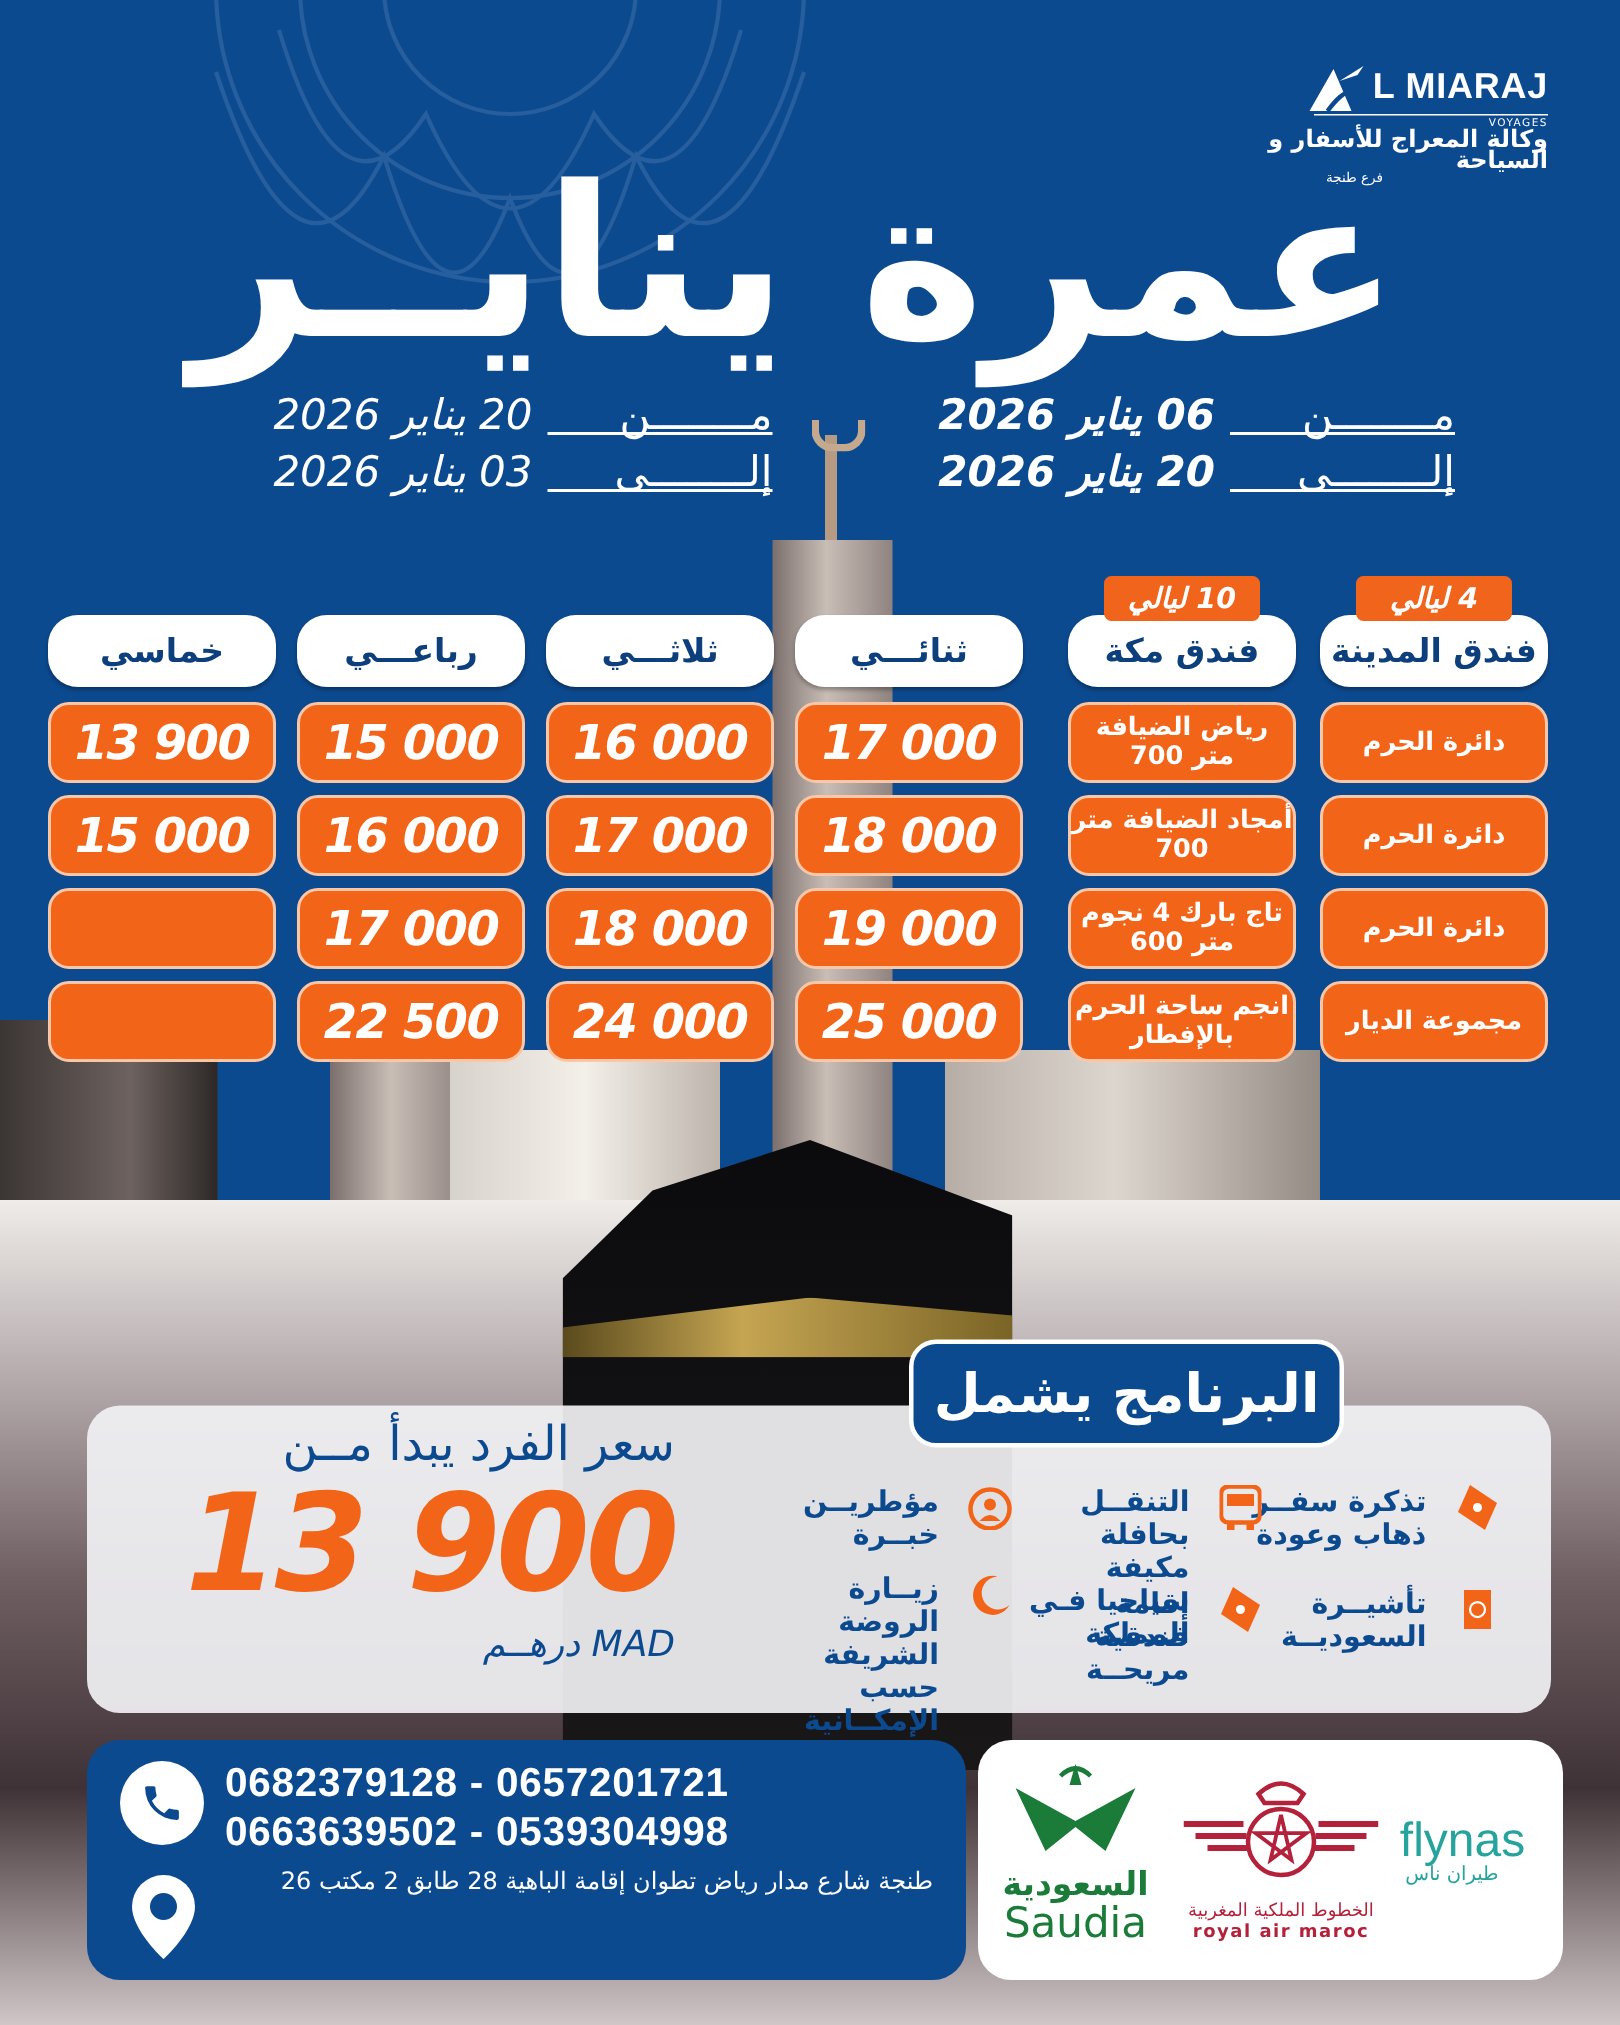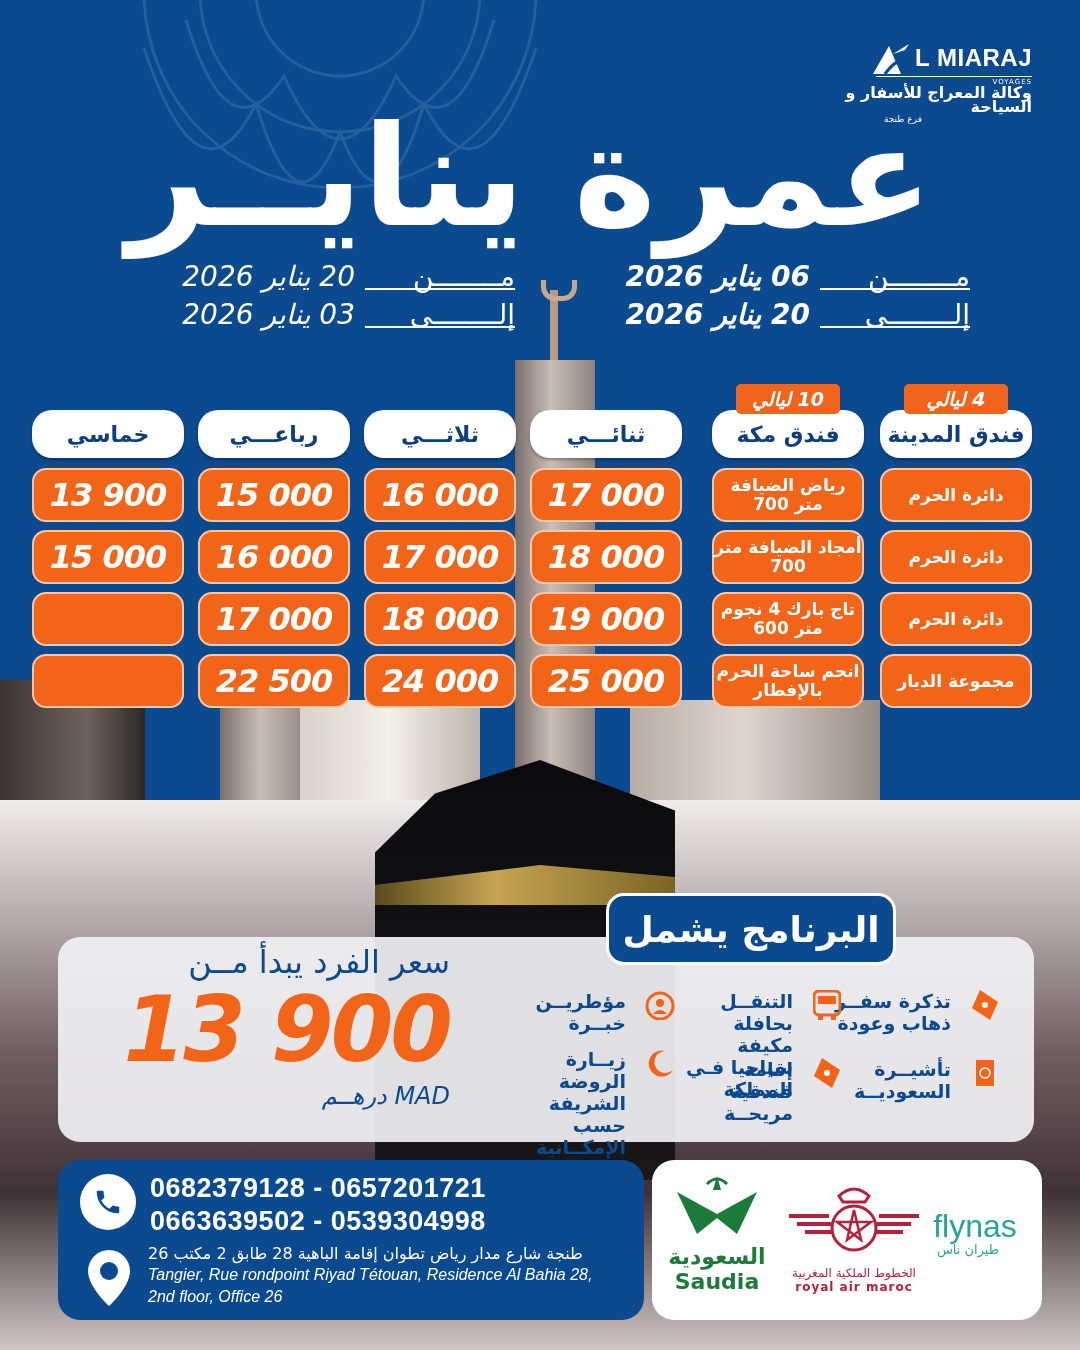--- a/index.html
+++ b/index.html
@@ -53,21 +53,21 @@
 .starting .lbl{font-size:32px;line-height:44px}
 .starting .big{font-size:90px;font-weight:700;font-style:italic;color:#f26418;line-height:92px;letter-spacing:-3px;direction:ltr}
 .starting .cur{font-size:24px;font-style:italic;line-height:40px}
 .feat{position:absolute;display:flex;direction:rtl;align-items:flex-start;gap:19px;color:#0c4a90;font-weight:700;font-size:19px;line-height:22px;text-align:right}
 .feat .ic{width:30px;height:30px;flex:none;color:#f26418;display:flex;align-items:center;justify-content:center}
 
 .contact{position:absolute;left:58px;top:1160px;width:586px;height:160px;background:#0c4a90;border-radius:22px;color:#fff}
 .phone-ic{position:absolute;left:22px;top:14px;width:56px;height:56px;border-radius:50%;background:#fff;display:flex;align-items:center;justify-content:center}
 .pin-ic{position:absolute;left:30px;top:90px;width:42px;height:56px}
 .phones{position:absolute;left:92px;top:12px;font-family:"Liberation Sans",sans-serif;font-weight:700;font-size:27px;line-height:33px;letter-spacing:.5px}
-.addr-ar{position:absolute;left:90px;right:22px;top:84px;direction:rtl;font-size:16px;text-align:left}
+.addr-ar{position:absolute;left:90px;right:22px;top:84px;direction:rtl;font-size:16px;text-align:right}
 .addr-en{position:absolute;left:90px;top:104px;font-family:"Liberation Sans",sans-serif;font-style:italic;font-size:16px;line-height:22px;width:450px}
 .airlines{position:absolute;left:652px;top:1160px;width:390px;height:160px;background:#fff;border-radius:22px}
 .al{position:absolute;text-align:center}
 .saudia{left:10px;top:14px;width:110px;color:#1b7c3a}
 .ram{left:132px;top:22px;width:140px;color:#b3213a}
 .flynas{left:268px;top:50px;width:110px;color:#27a39e}
 </style>
 </head>
 <body>
 
@@ -257,32 +257,31 @@
       </div>
     <div class="phones">
       <div>0682379128 - 0657201721</div>
       <div>0663639502 - 0539304998</div>
     </div>
     <svg class="pin-ic" viewBox="0 0 42 56">
         <path d="M21 0a21 21 0 0121 21c0 16-21 35-21 35S0 37 0 21A21 21 0 0121 0z" fill="#fff"></path>
         <circle cx="21" cy="21" r="9" fill="#0c4a90"></circle>
       </svg>
     <div class="addr-ar">طنجة شارع مدار رياض تطوان إقامة الباهية 28 طابق 2 مكتب 26</div>
-    <div class="addr-en">Tangier, Rue rondpoint Riyad Tétouan, Residence Al Bahia 28, 2nd floor, Office 26</div>
   </div>
 
   <div class="airlines">
     <div class="al saudia">
       <svg width="80" height="66" viewBox="0 0 80 66">
           <path d="M0 18 L40 40 L80 18 L60 60 L40 44 L20 60 Z" fill="#1b7c3a"></path>
           <path d="M40 2 L44 16 L36 16Z" fill="#1b7c3a"></path>
           <path d="M30 10 Q40 0 50 10" stroke="#1b7c3a" stroke-width="3" fill="none"></path>
         </svg>
       <div style="font-size:22px;font-weight:700;direction:rtl;line-height:26px">السعودية</div>
-      <div style="font-size:22px;font-weight:700;line-height:24px">Saudia</div>
+      <div style="font-size:28px;font-weight:400;line-height:24px">Saudia</div>
     </div>
     <div class="al ram">
       <svg width="130" height="80" viewBox="0 0 130 80">
           <path d="M50 14 Q65 0 80 14 L76 20 L54 20Z" fill="none" stroke="#b3213a" stroke-width="3"></path>
           <circle cx="65" cy="46" r="22" fill="none" stroke="#b3213a" stroke-width="3"></circle>
           <path d="M65 28 L72 58 L48 40 L82 40 L58 58 Z" fill="none" stroke="#b3213a" stroke-width="2.5"></path>
           <path d="M0 34 L40 34 M8 42 L42 42 M16 50 L44 50 M90 34 L130 34 M88 42 L122 42 M86 50 L114 50" stroke="#b3213a" stroke-width="4"></path>
         </svg>
       <div style="font-size:12px;direction:rtl">الخطوط الملكية المغربية</div>
       <div style="font-size:12px;font-weight:700;letter-spacing:1px">royal air maroc</div>

